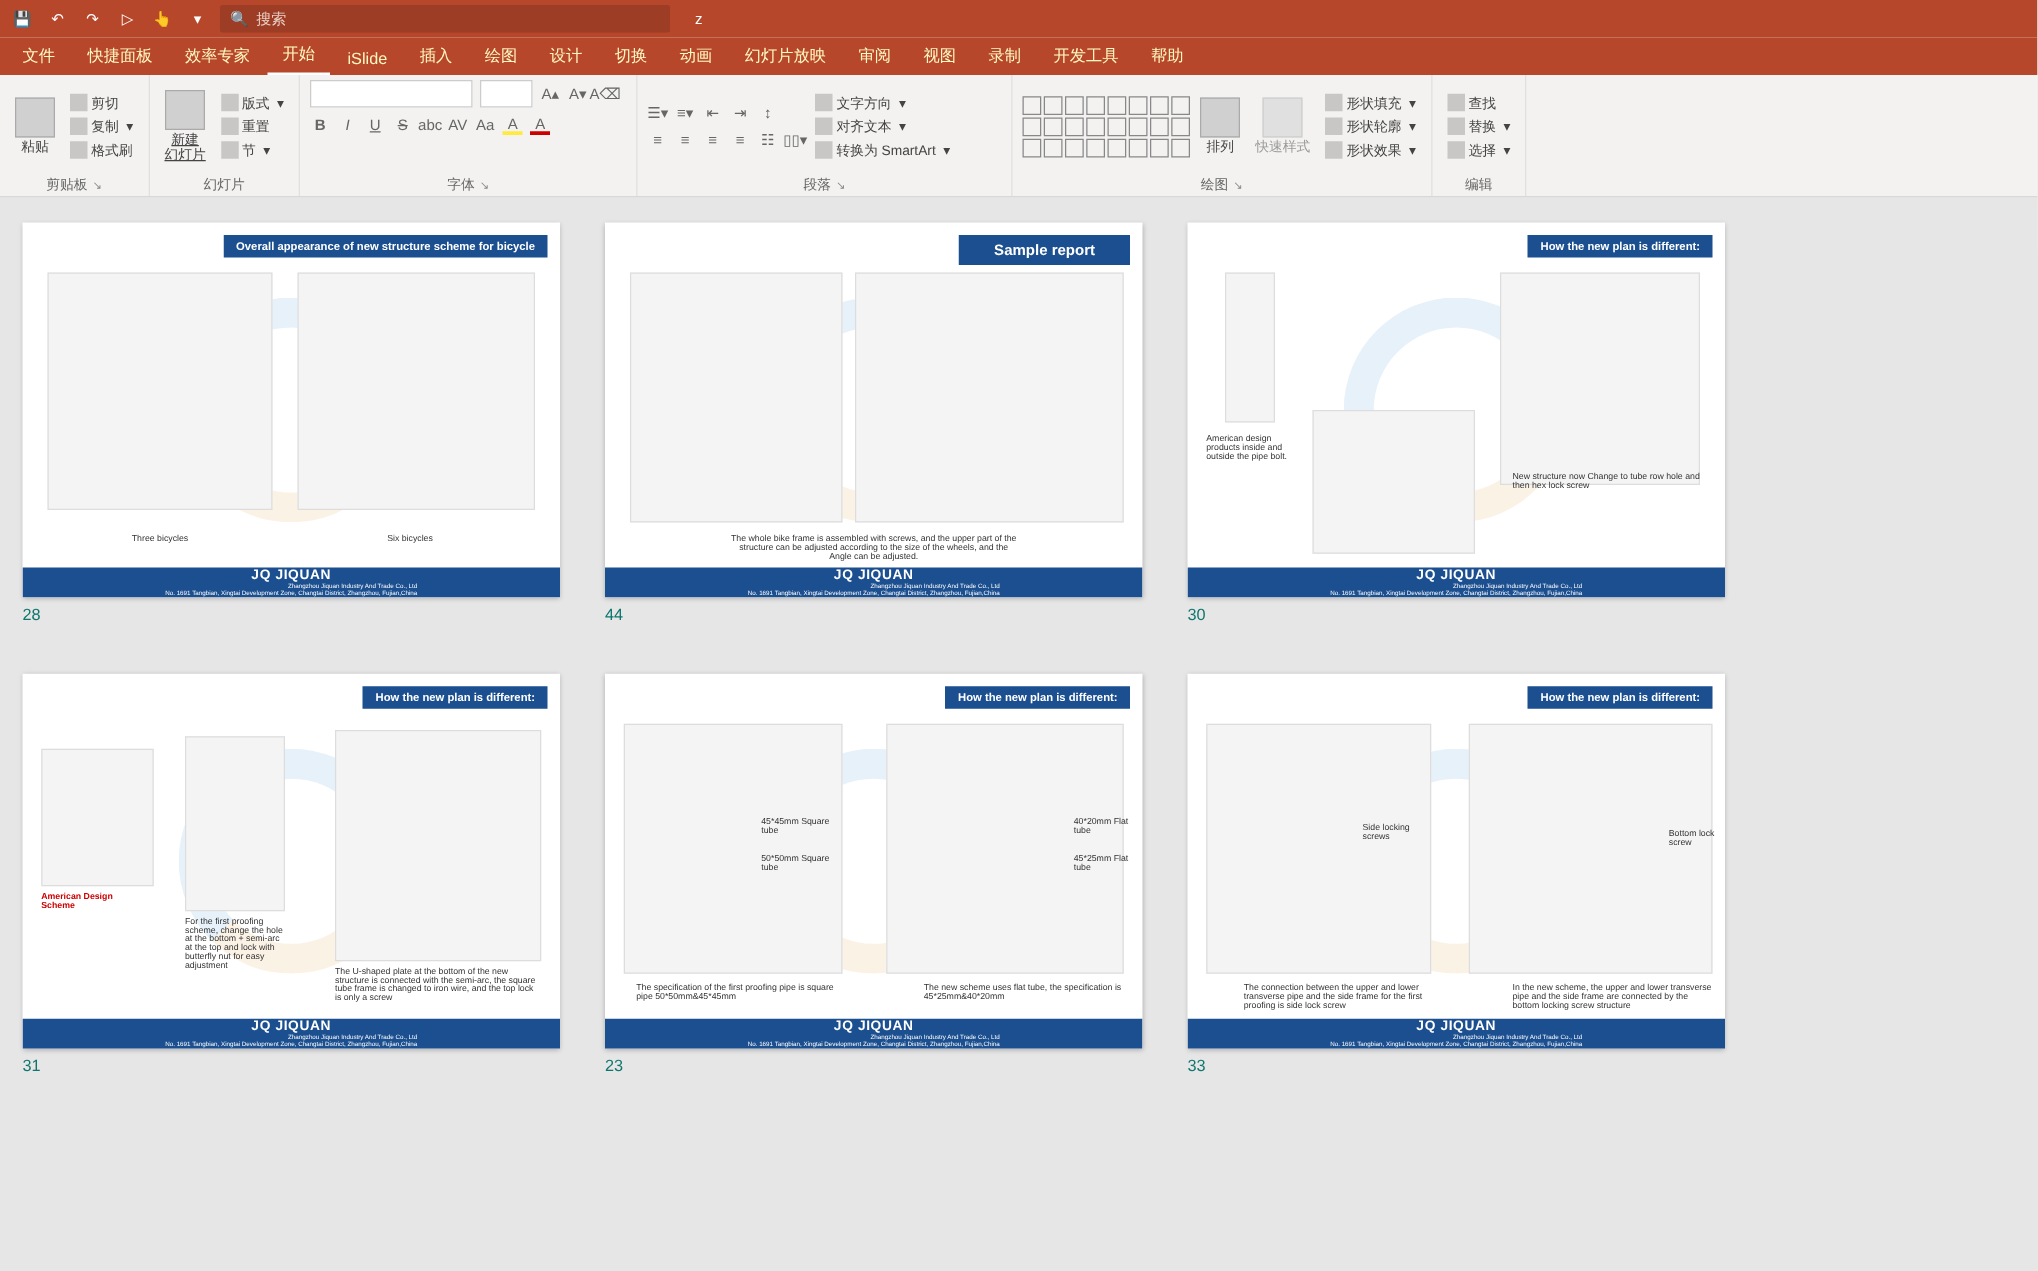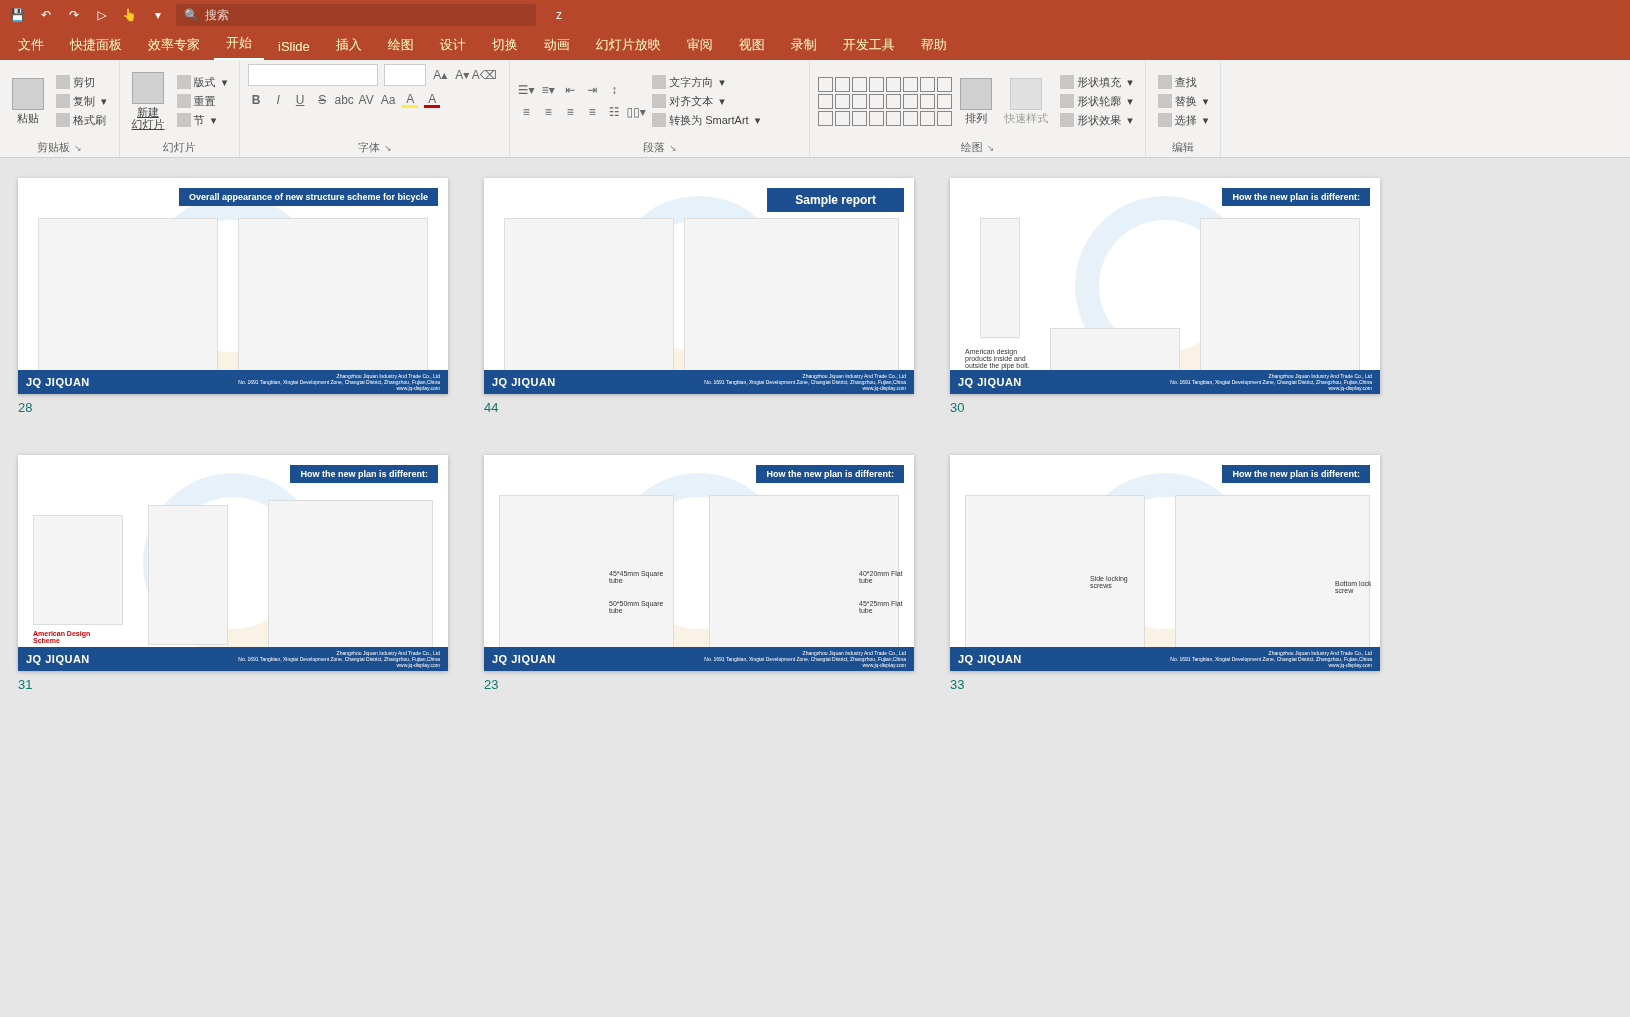--- a/index.html
+++ b/index.html
@@ -37,27 +37,27 @@
 .iconstrip { display:flex; gap:6px; }
 .iconstrip span { width:16px; height:16px; display:inline-flex; align-items:center; justify-content:center; font-size:12px; color:#666; cursor:pointer;}
 .row { display:flex; gap:6px; align-items:center;}
 .shape-gallery { display:grid; grid-template-columns: repeat(8, 15px); grid-auto-rows:15px; gap:2px;}
 .shape-gallery span { border:1px solid #888; width:15px; height:15px; display:inline-block;}
 
 
 .workspace { position: absolute; top: 158px; left: 0; right: 0; bottom: 0; background: #e6e6e6; overflow: auto; padding: 20px 18px; }
 .slide-grid { display: grid; grid-template-columns: repeat(3, 430px); gap: 40px 36px; }
 .slide-wrap { display: flex; flex-direction: column; }
-.slide { width: 430px; height: 216px; background: #fff; box-shadow: 0 1px 4px rgba(0,0,0,0.25); position: relative; overflow: hidden; }
+.slide { width: 430px; height: 300px; background: #fff; box-shadow: 0 1px 4px rgba(0,0,0,0.25); position: relative; overflow: hidden; }
 .slide-num { font-size: 13px; color: #0f766e; margin-top: 6px; }
 
 
 .tag { position: absolute; top: 10px; right: 10px; background: #1b4f8f; color: #fff; font-size: 9px; padding: 4px 10px; font-weight: bold; }
 .sample-tag { position: absolute; top: 10px; right: 10px; background: #1b4f8f; color:#fff; font-size:12px; font-weight:bold; padding:5px 28px;}
-.footer-bar { position: absolute; bottom: 0; left: 0; right: 0; height: 24px; background: #1b4f8f; color: #fff; display: flex; align-items: center; justify-content: space-between; padding: 0 8px; }
+.footer-bar { position: absolute; bottom: 0; left: 0; right: 0; height: 24px; background: #1b4f8f; color: #fff; display: flex; align-items: center; justify-content: space-between; padding: 0 8px; flex-direction: column; }
 .footer-bar .brand { font-size: 11px; font-weight: bold; letter-spacing: 0.5px; }
 .footer-bar .addr { font-size: 5px; text-align: right; line-height: 1.2; }
 .watermark { position:absolute; inset:0; display:flex; align-items:center; justify-content:center; opacity:0.12; }
 .watermark .w1 { width:180px; height:180px; border:24px solid #3b8fd6; border-radius:50%; border-right-color:#e69a3c; border-bottom-color:#e69a3c; }
 .content-img { position:absolute; background:#f4f4f4; border:1px solid #ddd; }
 .caption { position:absolute; font-size:7px; color:#333; text-align:center; }
 .caption.red { color:#c00; font-weight:bold; text-align:left;}
 </style>
 </head>
 <body>

